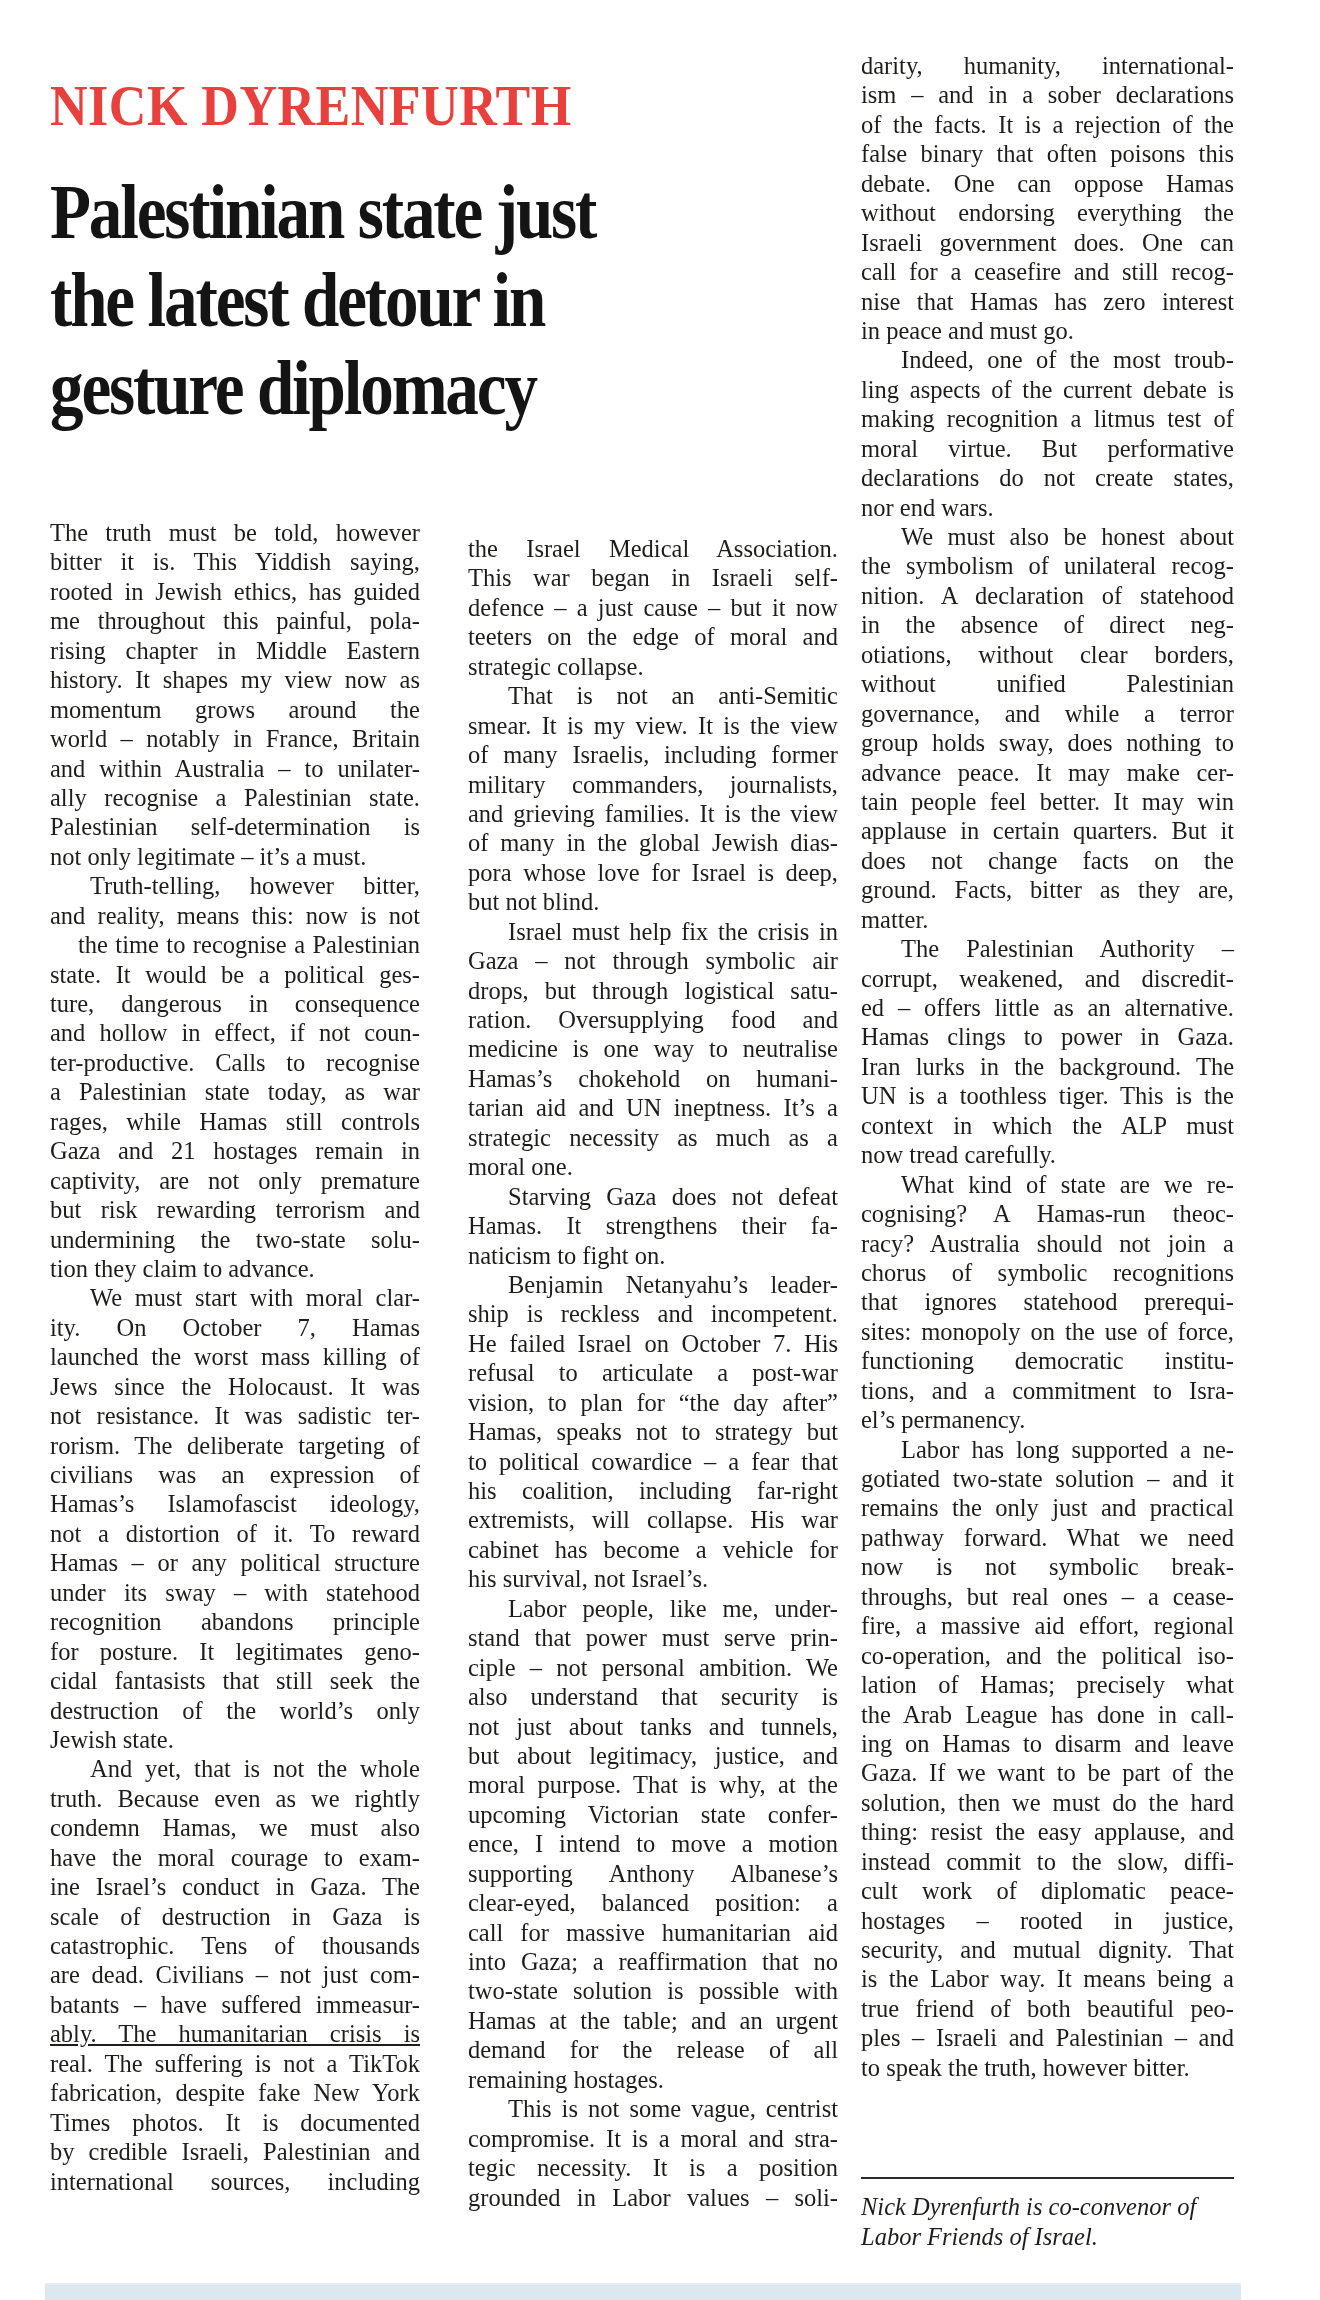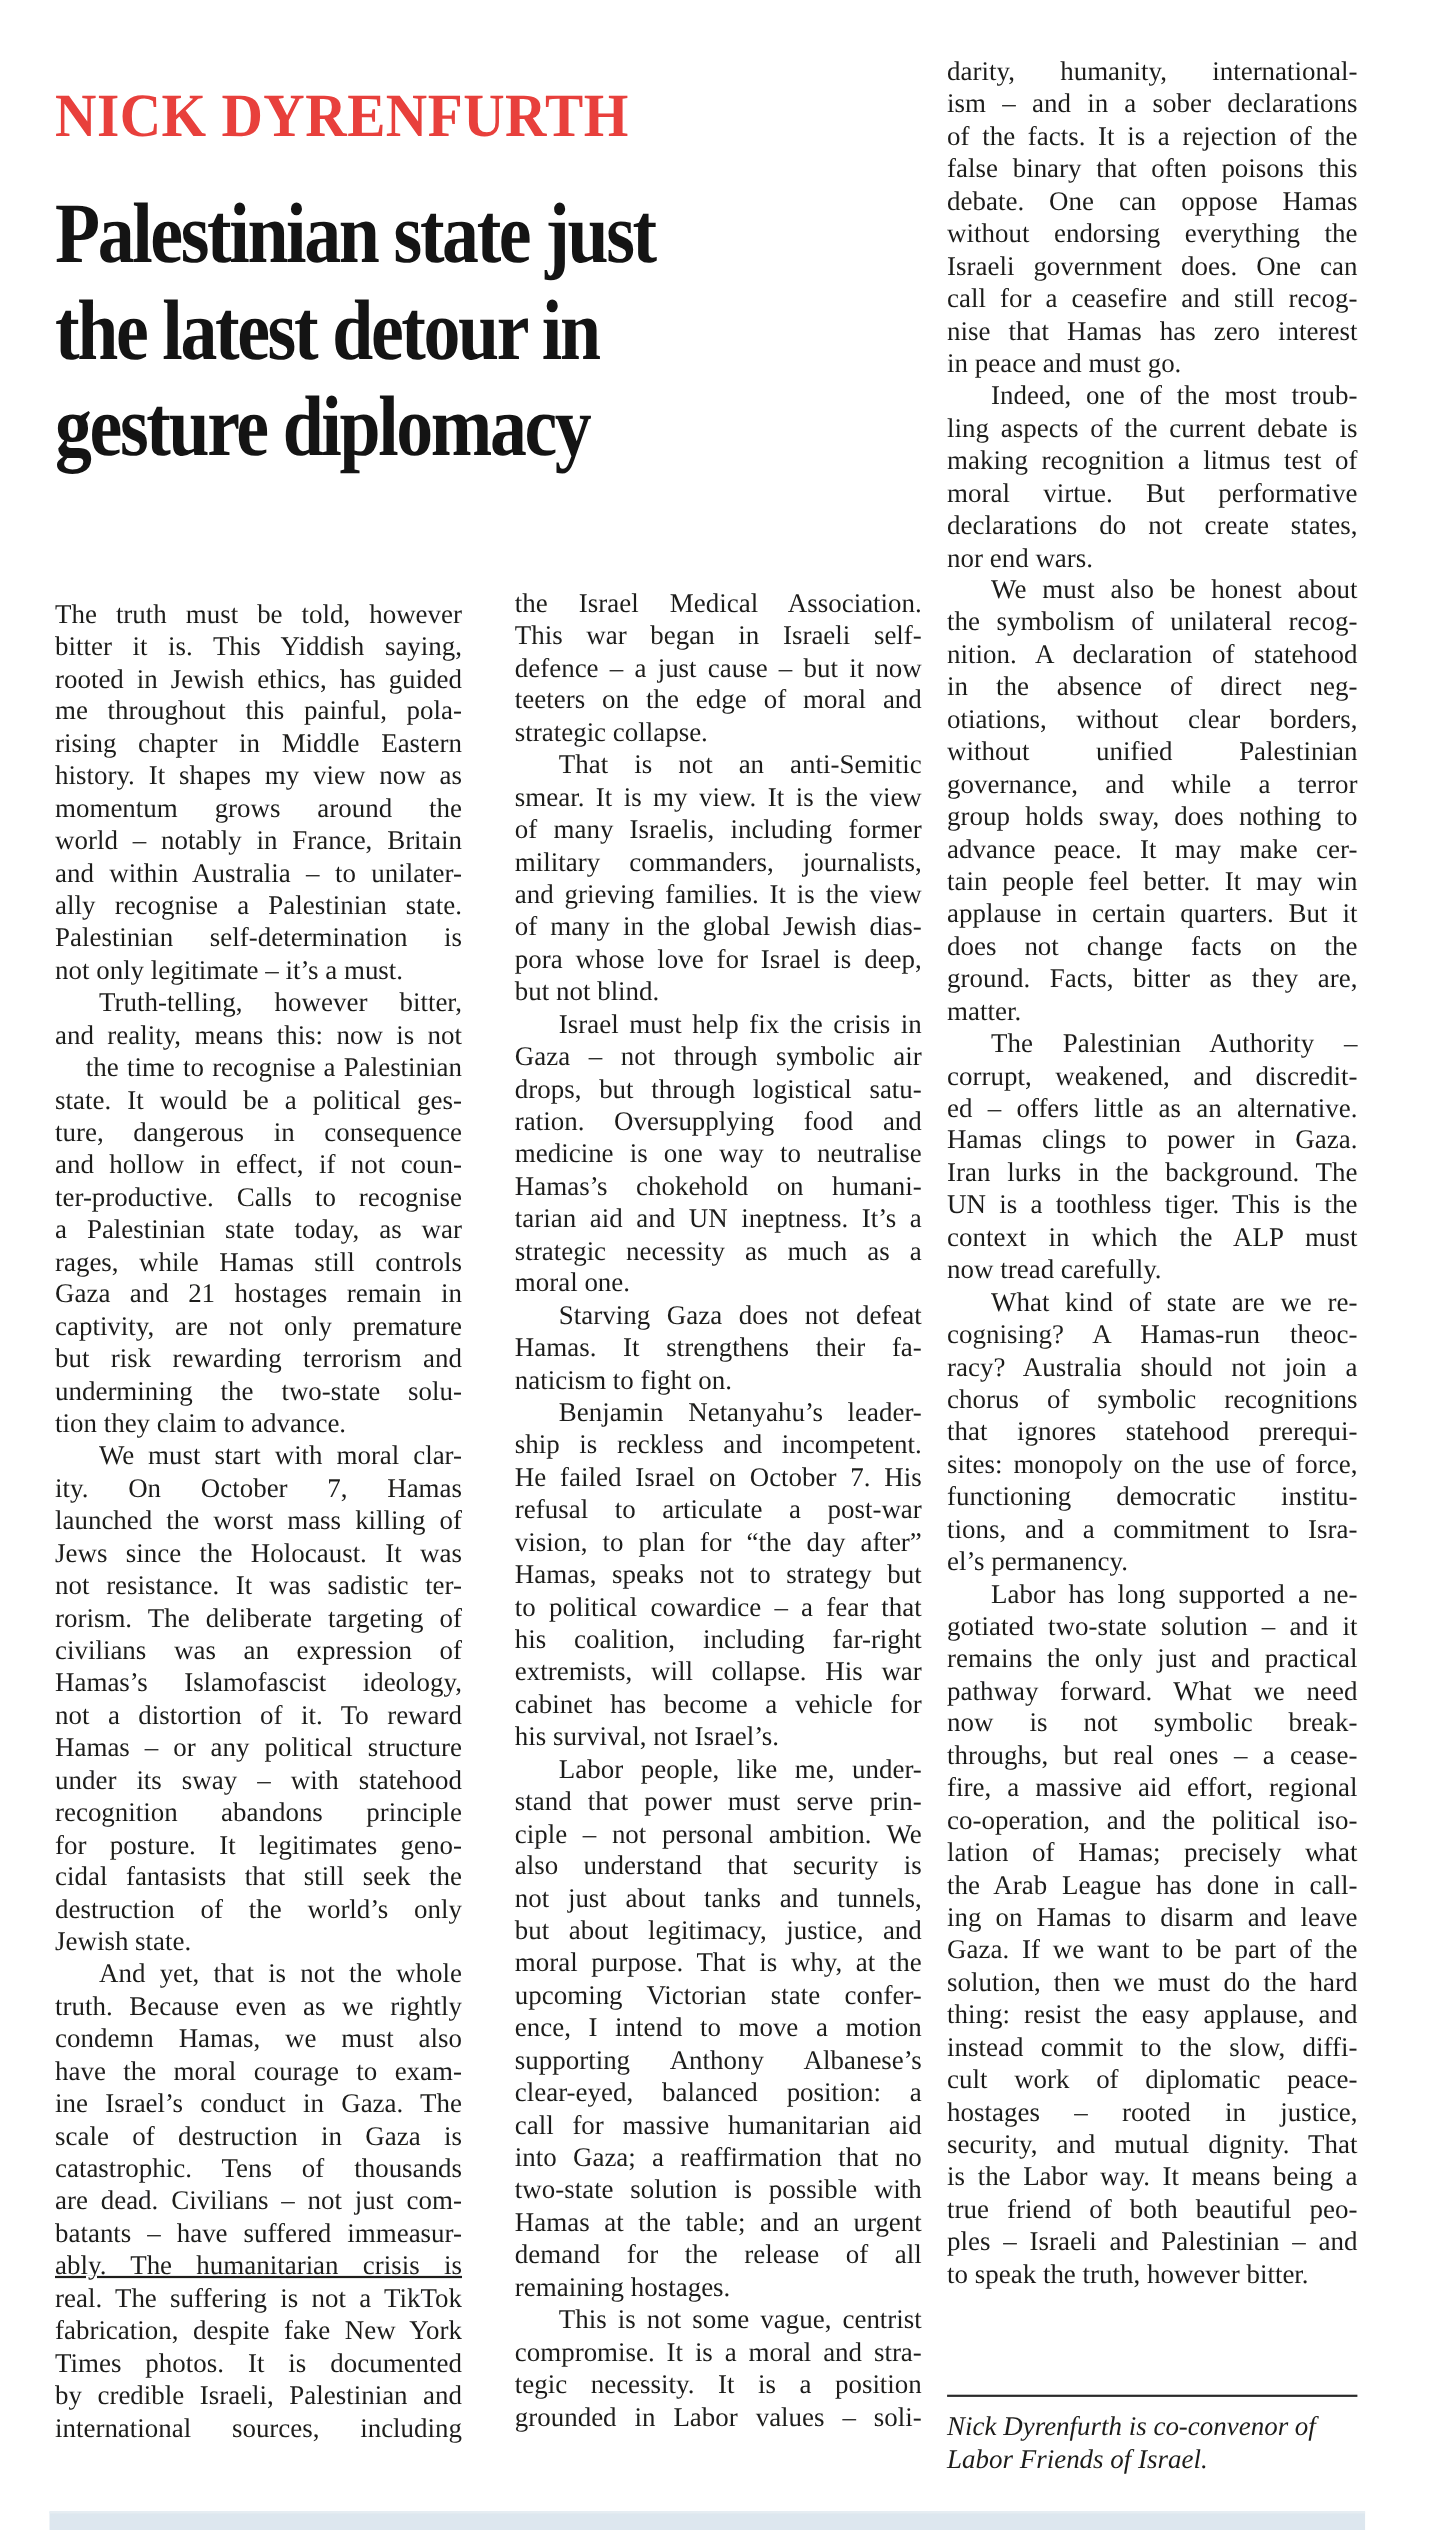--- a/index.html
+++ b/index.html
@@ -8,21 +8,21 @@
   .byline { position: absolute; left: 50px; top: 78px; margin: 0;
             font-family: "Liberation Serif", serif; font-weight: bold;
             font-size: 56px; letter-spacing: 0.5px; line-height: 1; transform: scaleX(0.93);
             transform-origin: left top; white-space: nowrap; }
   .headline { position: absolute; left: 50px; top: 168px; margin: 0; width: 900px;
               font-family: "Liberation Serif", serif; font-weight: bold;
               font-size: 78px; line-height: 88px; letter-spacing: -2.5px;
               transform: scaleX(0.86); transform-origin: left top; color: #141414; }
   .headline span { display: block; white-space: nowrap; }
   .col { position: absolute; width: 370px; font-size: 24.5px; line-height: 29.45px; }
-  .col1 { left: 50px; top: 544px; }
+  .col1 { left: 50px; top: 518px; }
   .col2 { left: 440px; top: 534px; margin-left: 28px; }
   .col3 { left: 861px; top: 51px; width: 373px; }
   .ln { display: block; text-align: justify; text-align-last: justify; white-space: nowrap;
         height: 29.45px; overflow: visible; }
   .ln.last { text-align-last: left; }
   .ln.indent { text-indent: 40px; }
   .rule { position: absolute; left: 861px; top: 2177px; width: 373px; height: 0;
           border-top: 2px solid #2a2a2a; }
   .bio { position: absolute; left: 861px; top: 2192px; width: 380px; font-style: italic;
          font-size: 24.5px; line-height: 29.5px; }

